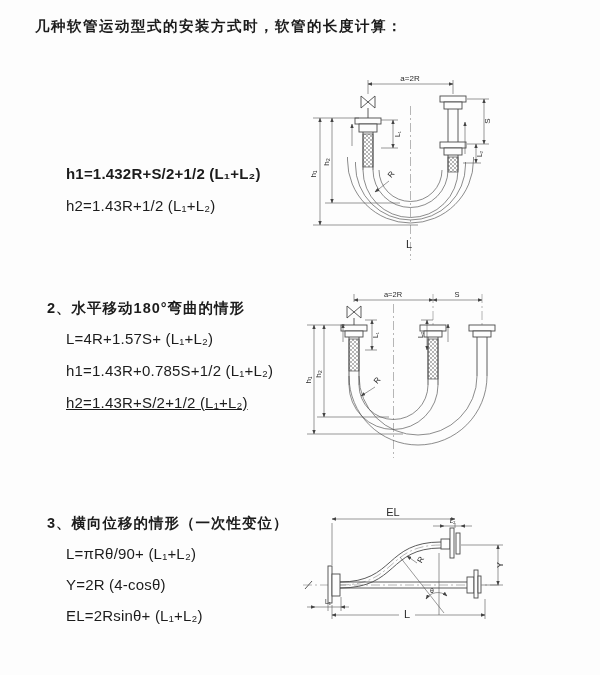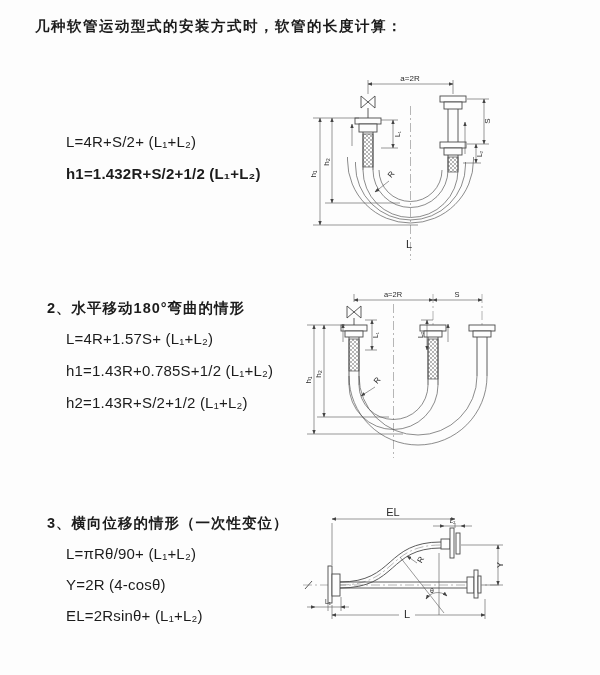--- a/index.html
+++ b/index.html
@@ -33,22 +33,22 @@
         <path d="M0,4 L4,0 M0,0 L4,4" stroke="#6b6b6b" stroke-width="0.5"></path>
       </pattern>
       <marker id="ah" markerWidth="8" markerHeight="6" refX="7.2" refY="3" orient="auto-start-reverse">
         <path d="M0,0 L8,3 L0,6 Z" fill="#444"></path>
       </marker>
     </defs>
   </svg>
 
   <div class="abs title" style="left:35px;top:17px;">几种软管运动型式的安装方式时，软管的长度计算：</div>
 
-  <div class="abs formula" style="left:66px;top:133px;">L=4R+S/2+ (L₁+L₂)</div>
   <div class="abs formula" style="left:66px;top:165px;font-weight:bold;">h1=1.432R+S/2+1/2 (L₁+L₂)</div>
+  <div class="abs formula" style="left:66px;top:197px;">h2=1.43R+1/2 (L₁+L₂)</div>
 
   <svg style="left:305px;top:70px;" width="290" height="195" viewBox="0 0 290 195">
     <g>
       <line class="cl" x1="105.5" y1="36" x2="105.5" y2="190"></line>
     </g>
     <g>
       <path class="thin" d="M74,100 A31.5,31.5 0 0 0 137,100"></path>
       <path class="thin" d="M68,100 A37.5,37.5 0 0 0 143,100"></path>
       <path class="thin" d="M58,100 A47.5,47.5 0 0 0 153,100"></path>
       <path class="thin" d="M50.5,92 V95 A55,55 0 0 0 160.5,95 V92"></path>
@@ -101,21 +101,21 @@
       <text class="lbl" transform="translate(185,51) rotate(-90)">S</text>
       <text class="lbl lbl-sm" transform="translate(177,84) rotate(-90)">L₂</text>
       <text class="lbl" transform="translate(88,106) rotate(-50)">R</text>
       <text class="lbl lbl-lg" x="104" y="178">L</text>
     </g>
   </svg>
 
   <div class="abs heading" style="left:47px;top:299px;">2、水平移动180°弯曲的情形</div>
   <div class="abs formula" style="left:66px;top:330px;">L=4R+1.57S+ (L₁+L₂)</div>
   <div class="abs formula" style="left:66px;top:362px;">h1=1.43R+0.785S+1/2 (L₁+L₂)</div>
-  <div class="abs formula" style="left:66px;top:394px;">h2=1.43R+S/2+1/2 (L₁+L₂)</div>
+  <div class="abs formula" style="left:66px;top:394px;text-decoration:underline;">h2=1.43R+S/2+1/2 (L₁+L₂)</div>
 
   <svg style="left:303px;top:278px;" width="290" height="185" viewBox="0 0 290 185">
     <g>
       <line class="cl" x1="90.5" y1="26" x2="90.5" y2="180"></line>
       <line class="cl" x1="130" y1="16" x2="130" y2="60"></line>
       <line class="cl" x1="179" y1="16" x2="179" y2="56"></line>
     </g>
     <g>
       <path class="thin" d="M56,107 A34.5,34.5 0 0 0 125,107"></path>
       <path class="thin" d="M46,107 A44.5,44.5 0 0 0 135,107"></path>

